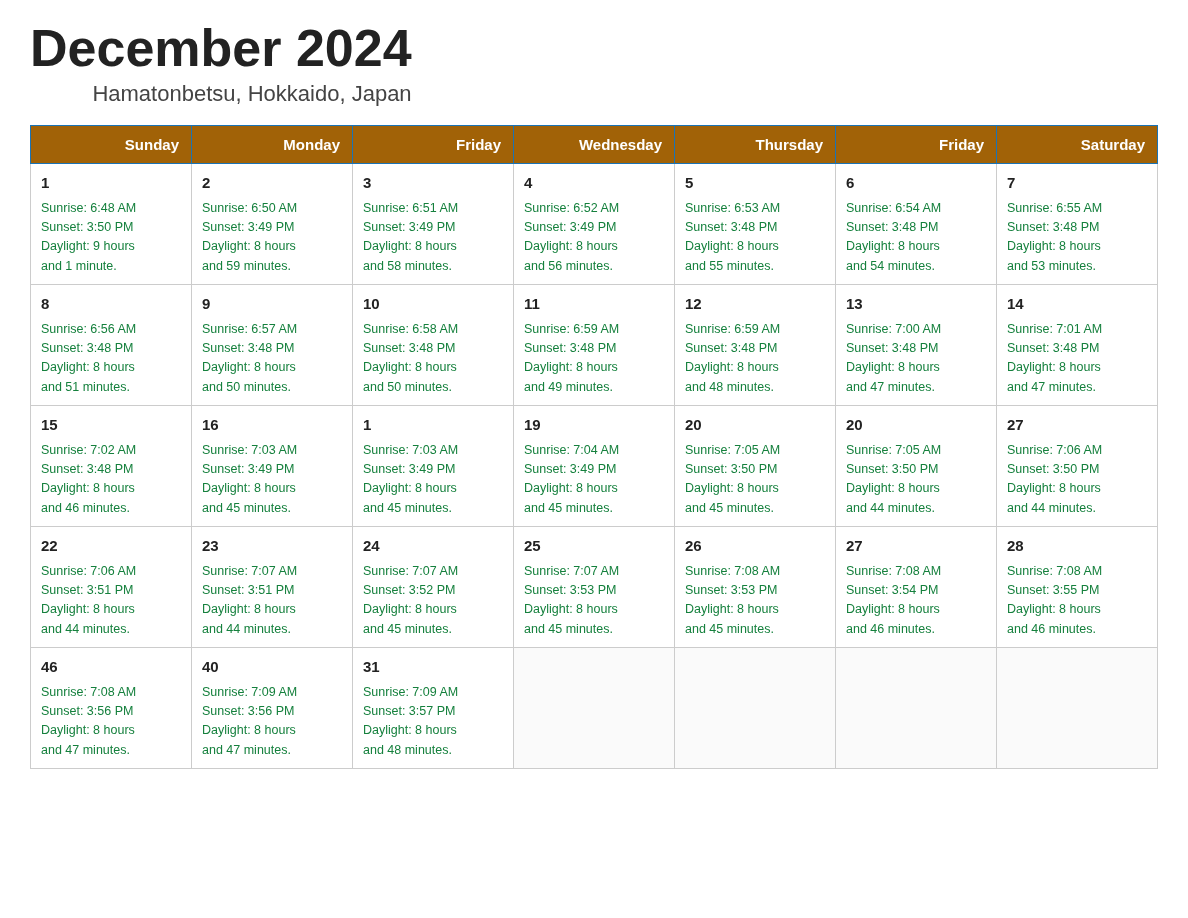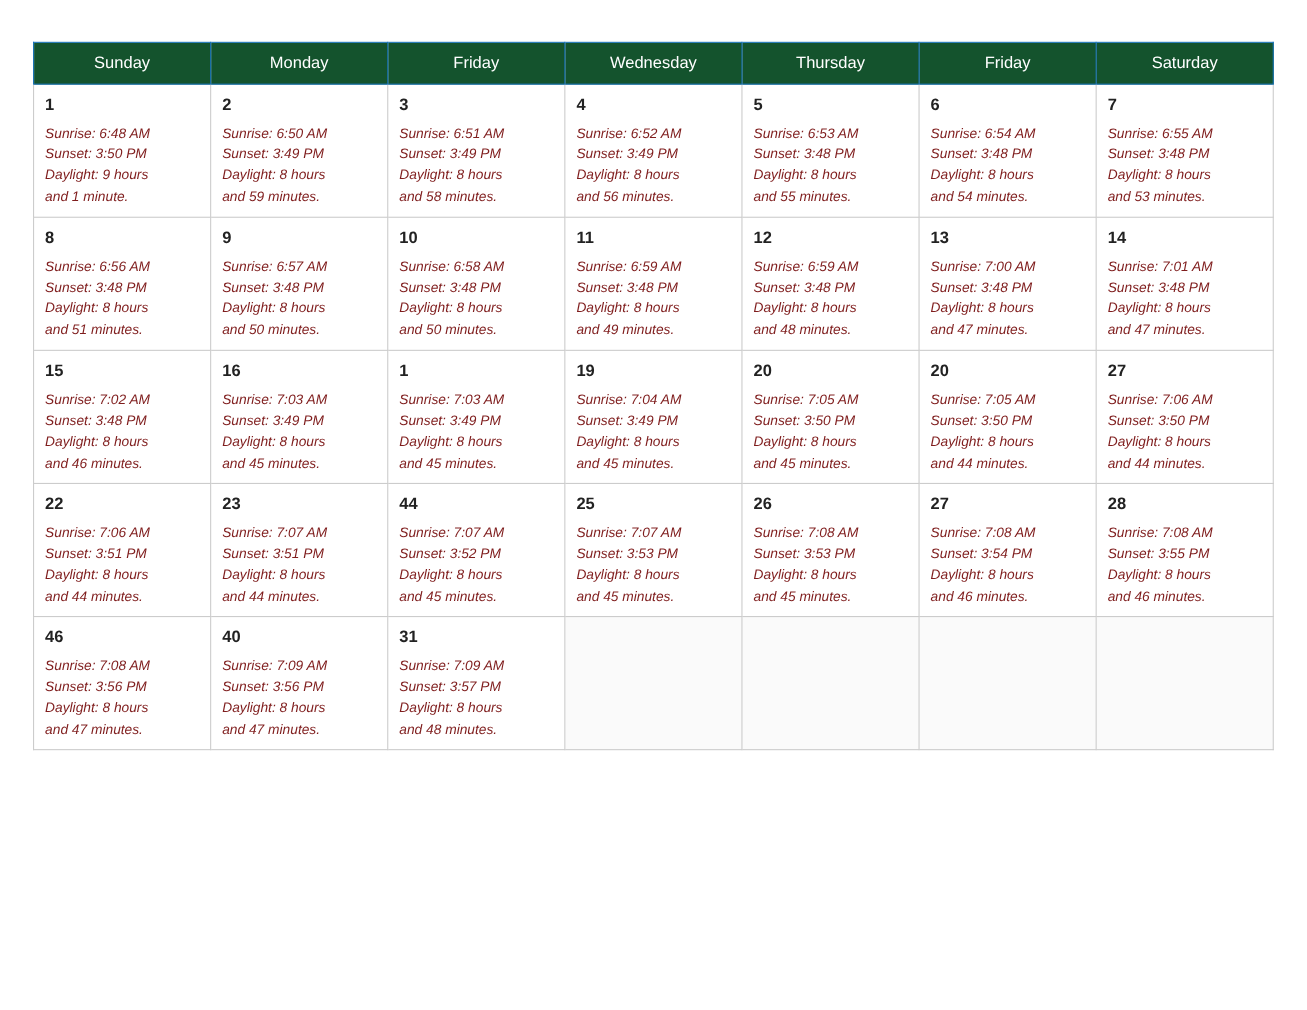--- a/index.html
+++ b/index.html
@@ -31,26 +31,26 @@
       font-weight: normal;
       color: #444;
       margin-top: 4px;
     }
     .calendar {
       width: 100%;
       border-collapse: collapse;
       border: 1px solid #ccc;
     }
     .calendar th {
-      background-color: #14532d;
+      background-color: #a16207;
       color: #ffffff;
       font-size: 15px;
-      font-weight: normal;
+      font-weight: bold;
       padding: 10px 12px;
-      text-align: center;
+      text-align: right;
       border: 1px solid #1a73b5;
     }
     .calendar td {
       vertical-align: top;
       padding: 8px 10px;
       border: 1px solid #ccc;
       width: calc(100% / 7);
       min-height: 100px;
       font-size: 13px;
       line-height: 1.5;
@@ -60,23 +60,22 @@
       background: #fafafa;
     }
     .day-num {
       font-size: 15px;
       font-weight: bold;
       display: block;
       margin-bottom: 4px;
     }
     .day-info {
       font-size: 12.5px;
-      color: #7f1d1d;
+      color: #15803d;
       line-height: 1.55;
-      font-style: italic;
     }
 
     
     .logo-wrap {
       display: flex;
       align-items: center;
     }
     .logo-icon {
       width: 50px;
       height: 50px;
@@ -98,20 +97,22 @@
       color: #1a73b5;
     }
   </style>
 </head>
 <body>
 
 <div class="header">
 
 
   <div class="title-block">
+    <h1>December 2024</h1>
+    <h2>Hamatonbetsu, Hokkaido, Japan</h2>
   </div>
 </div>
 
 <table class="calendar">
   <thead>
     <tr>
     <th>Sunday</th>
         <th>Monday</th>
         <th>Friday</th>
         <th>Wednesday</th>
@@ -214,21 +215,21 @@
       <tr>
         <td>
           <span class="day-num">22</span>
           <div class="day-info">Sunrise: 7:06 AM<br>Sunset: 3:51 PM<br>Daylight: 8 hours<br>and 44 minutes.</div>
         </td>
         <td>
           <span class="day-num">23</span>
           <div class="day-info">Sunrise: 7:07 AM<br>Sunset: 3:51 PM<br>Daylight: 8 hours<br>and 44 minutes.</div>
         </td>
         <td>
-          <span class="day-num">44</span>
+          <span class="day-num">24</span>
           <div class="day-info">Sunrise: 7:07 AM<br>Sunset: 3:52 PM<br>Daylight: 8 hours<br>and 45 minutes.</div>
         </td>
         <td>
           <span class="day-num">25</span>
           <div class="day-info">Sunrise: 7:07 AM<br>Sunset: 3:53 PM<br>Daylight: 8 hours<br>and 45 minutes.</div>
         </td>
         <td>
           <span class="day-num">26</span>
           <div class="day-info">Sunrise: 7:08 AM<br>Sunset: 3:53 PM<br>Daylight: 8 hours<br>and 45 minutes.</div>
         </td>

